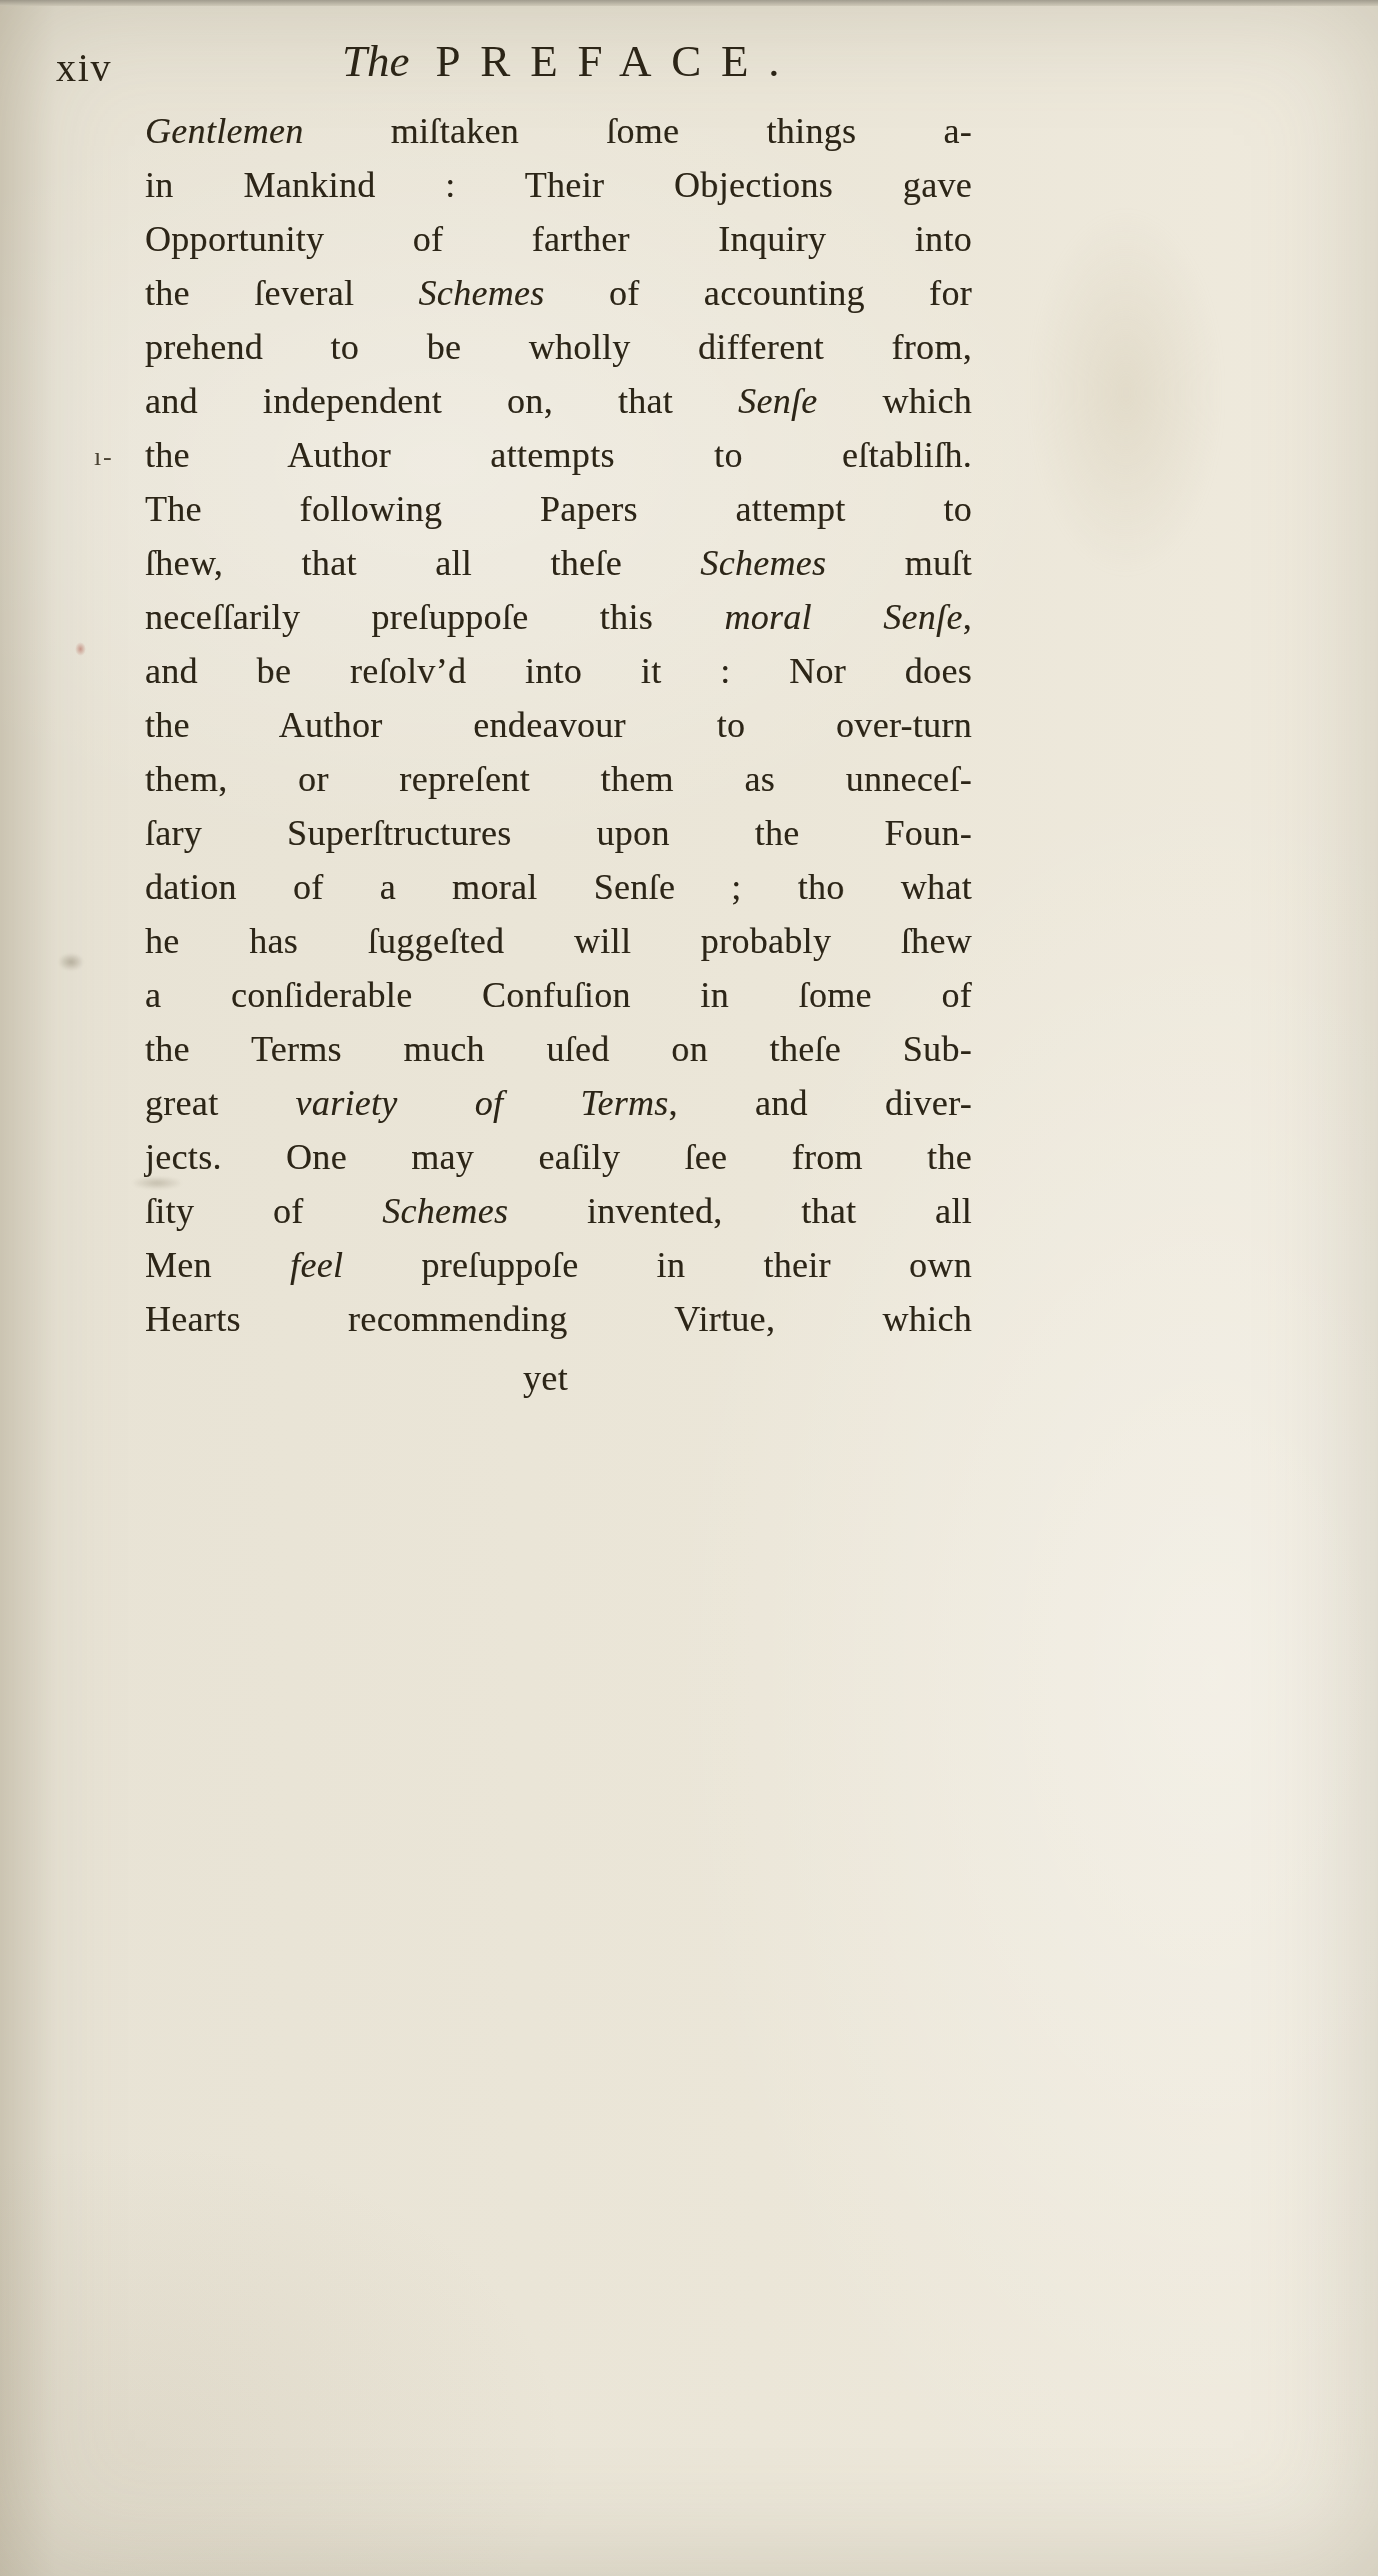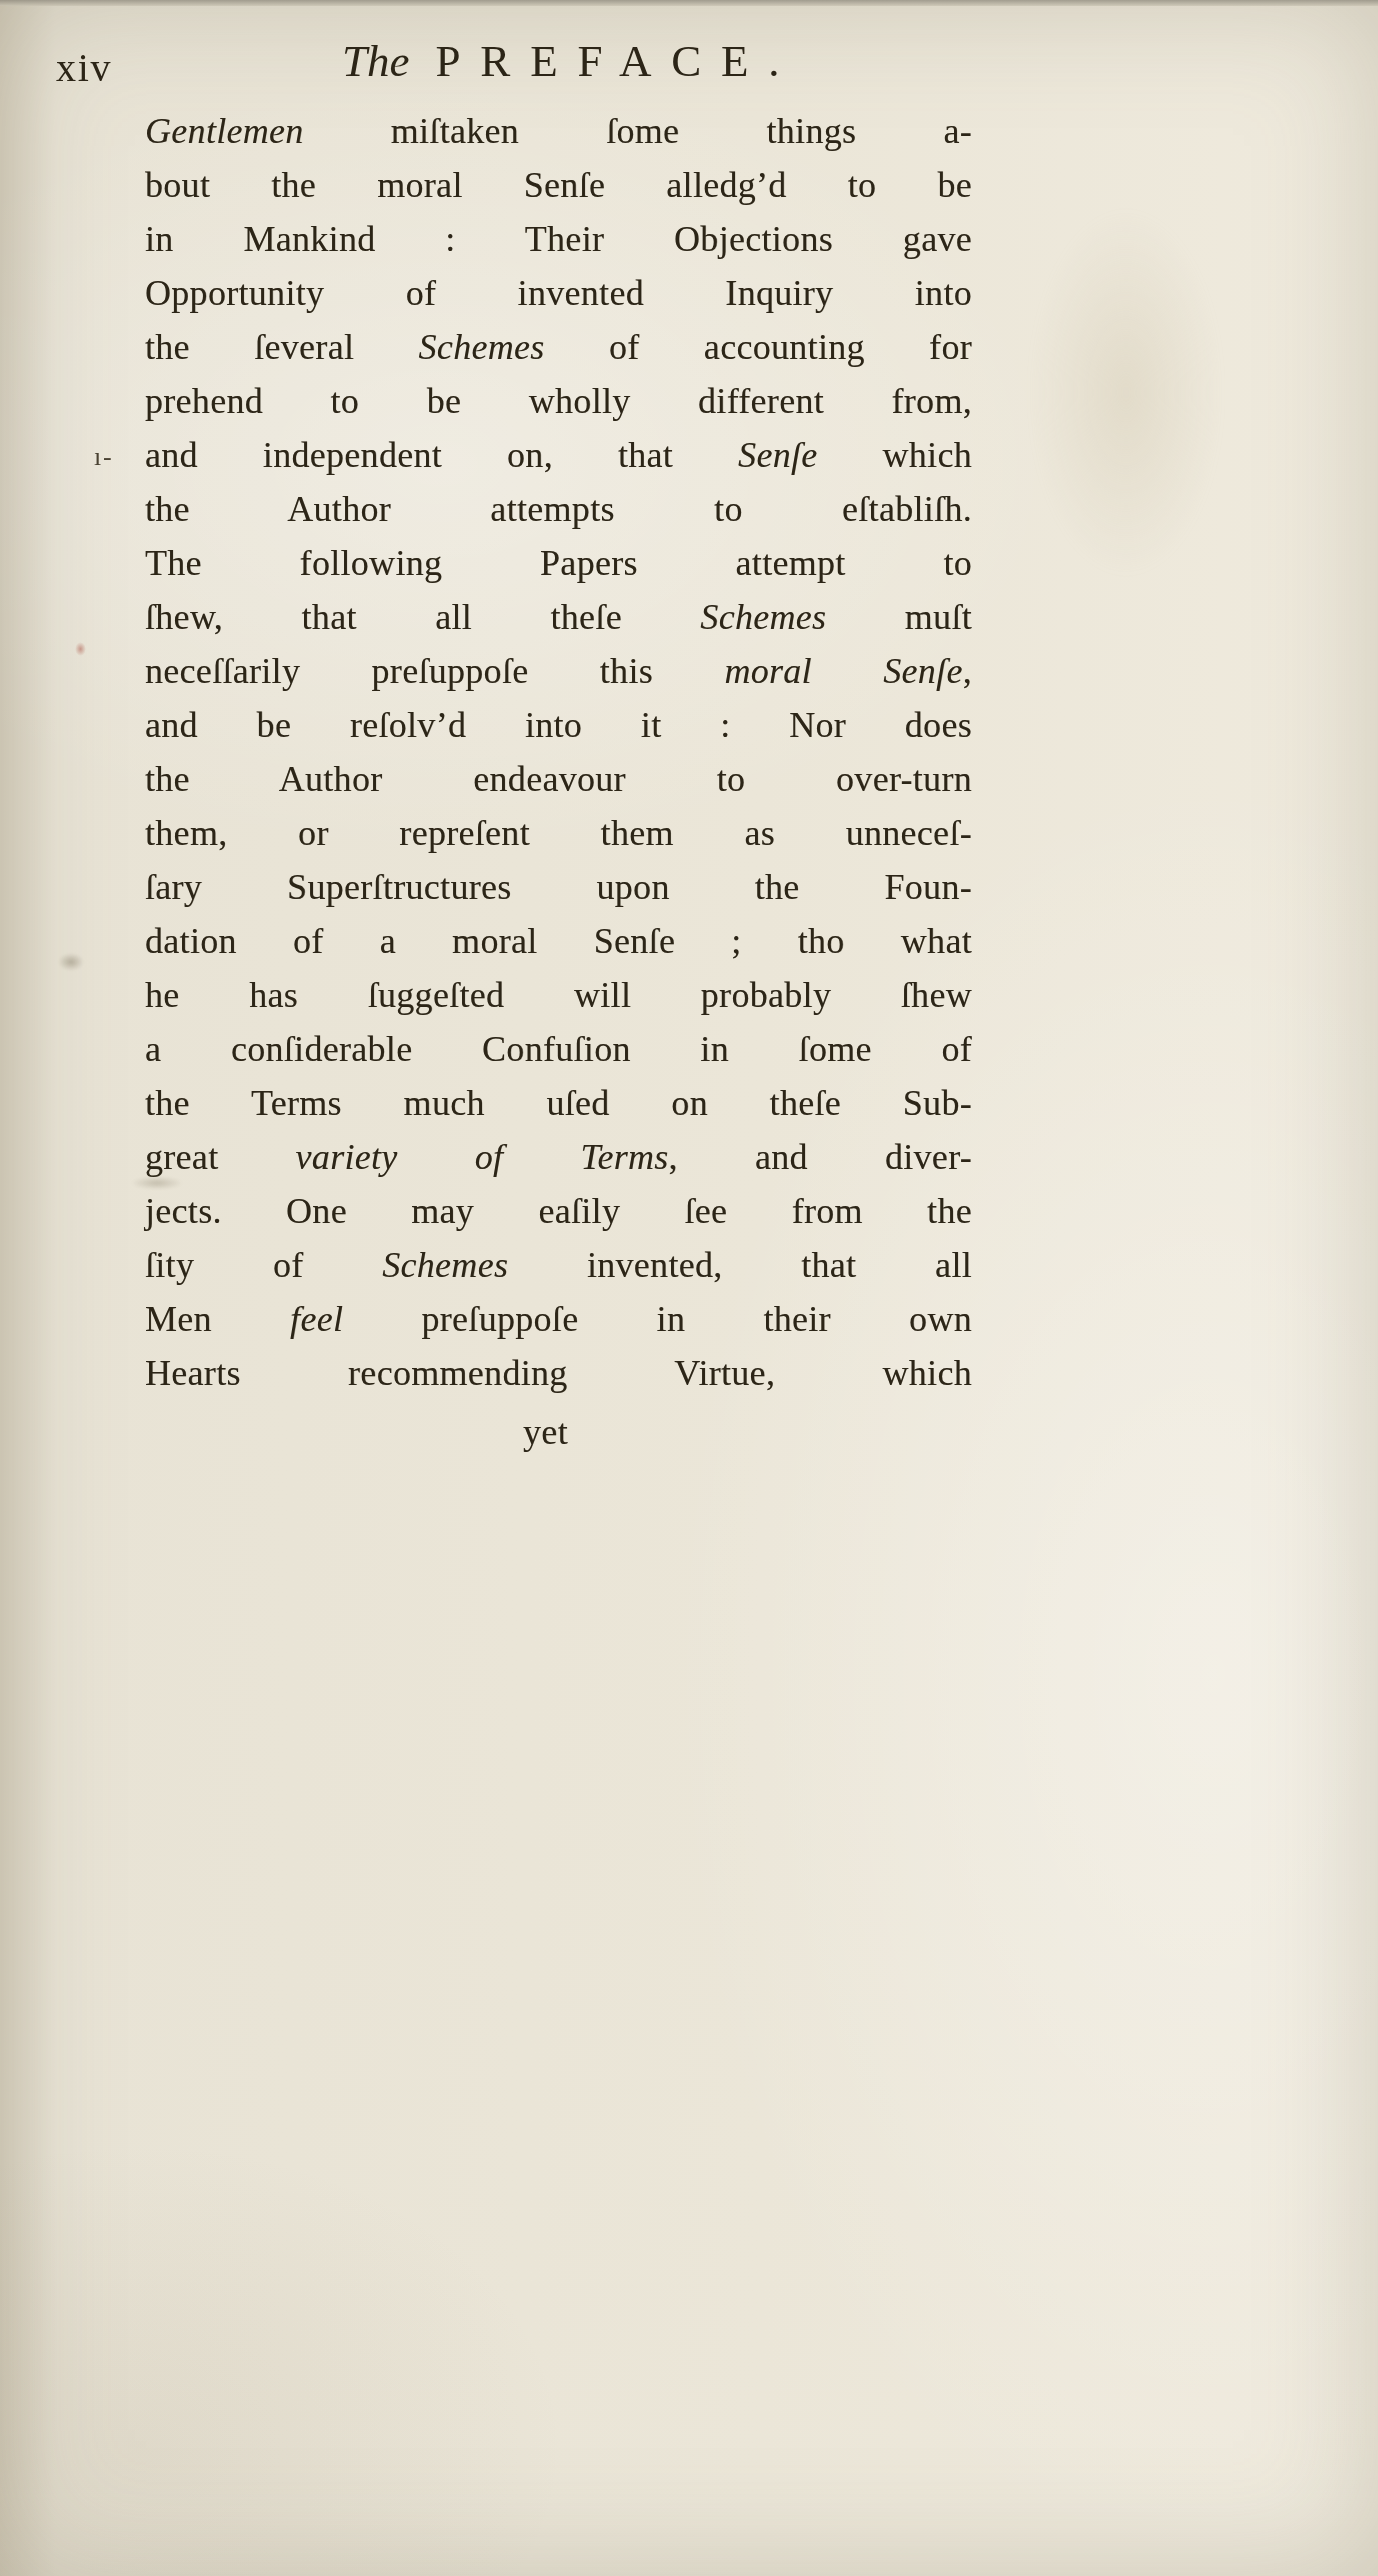--- a/index.html
+++ b/index.html
@@ -78,23 +78,22 @@
   <div class="folio">xiv</div>
 
   <div class="header-title">
     <span class="header-the">The</span><span class="header-caps">PREFACE.</span>
   </div>
 
   <div class="marginal">ı-</div>
 
   <div class="textblock">
       <div class="line"><span class="it">Gentlemen</span><span> miſtaken ſome things a-</span></div>
-      <div class="line"><span>bout the moral Senſe alledg’d to be</span></div>
       <div class="line"><span>in Mankind : Their Objections gave</span></div>
-      <div class="line"><span>Opportunity of invented Inquiry into</span></div>
+      <div class="line"><span>Opportunity of farther Inquiry into</span></div>
       <div class="line"><span>the ſeveral </span><span class="it">Schemes</span><span> of accounting for</span></div>
       <div class="line"><span>prehend to be wholly different from,</span></div>
       <div class="line"><span>and independent on, that </span><span class="it">Senſe</span><span> which</span></div>
       <div class="line"><span>the Author attempts to eſtabliſh.</span></div>
       <div class="line"><span>The following Papers attempt to</span></div>
       <div class="line"><span>ſhew, that all theſe </span><span class="it">Schemes</span><span> muſt</span></div>
       <div class="line"><span>neceſſarily preſuppoſe this </span><span class="it">moral Senſe</span><span>,</span></div>
       <div class="line"><span>and be reſolv’d into it : Nor does</span></div>
       <div class="line"><span>the Author endeavour to over-turn</span></div>
       <div class="line"><span>them, or repreſent them as unneceſ-</span></div>

